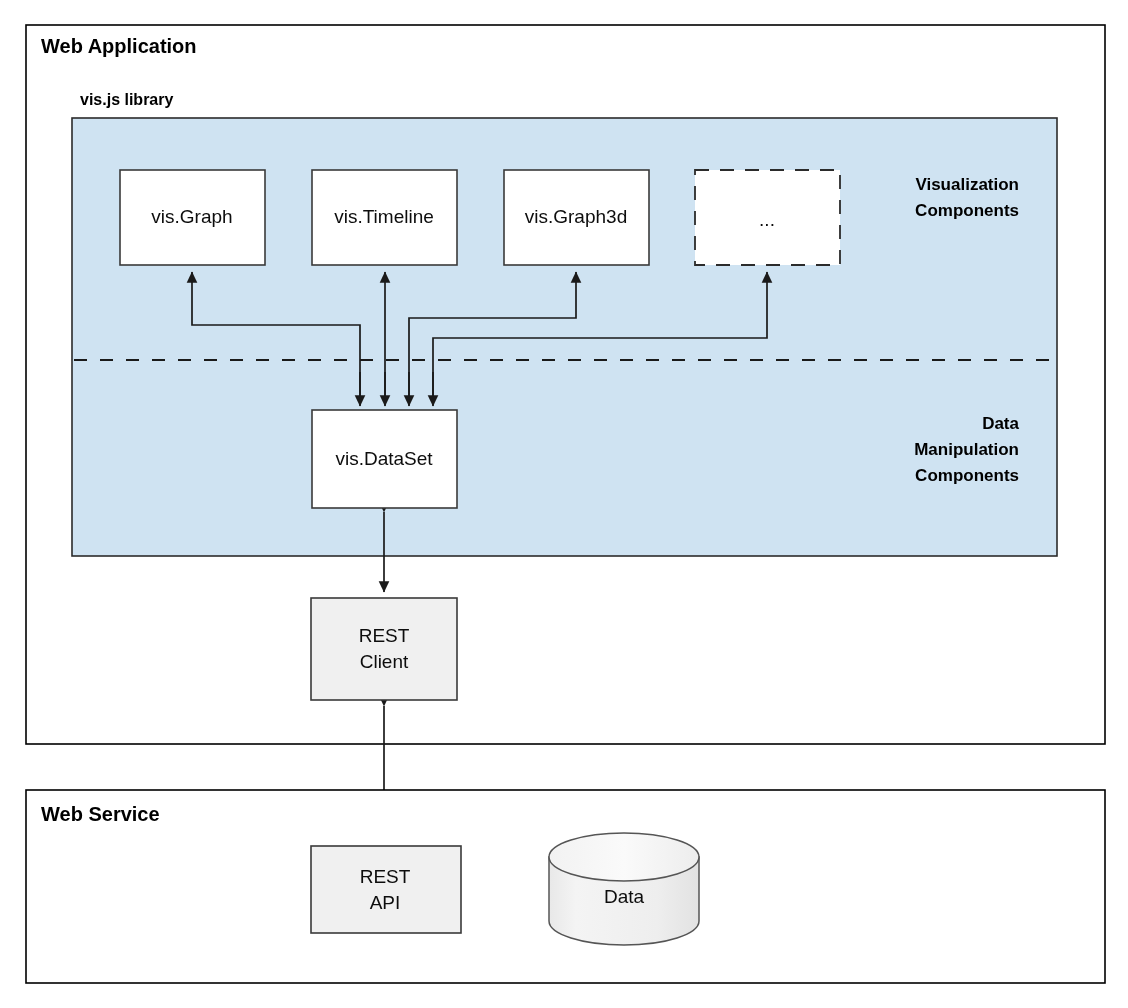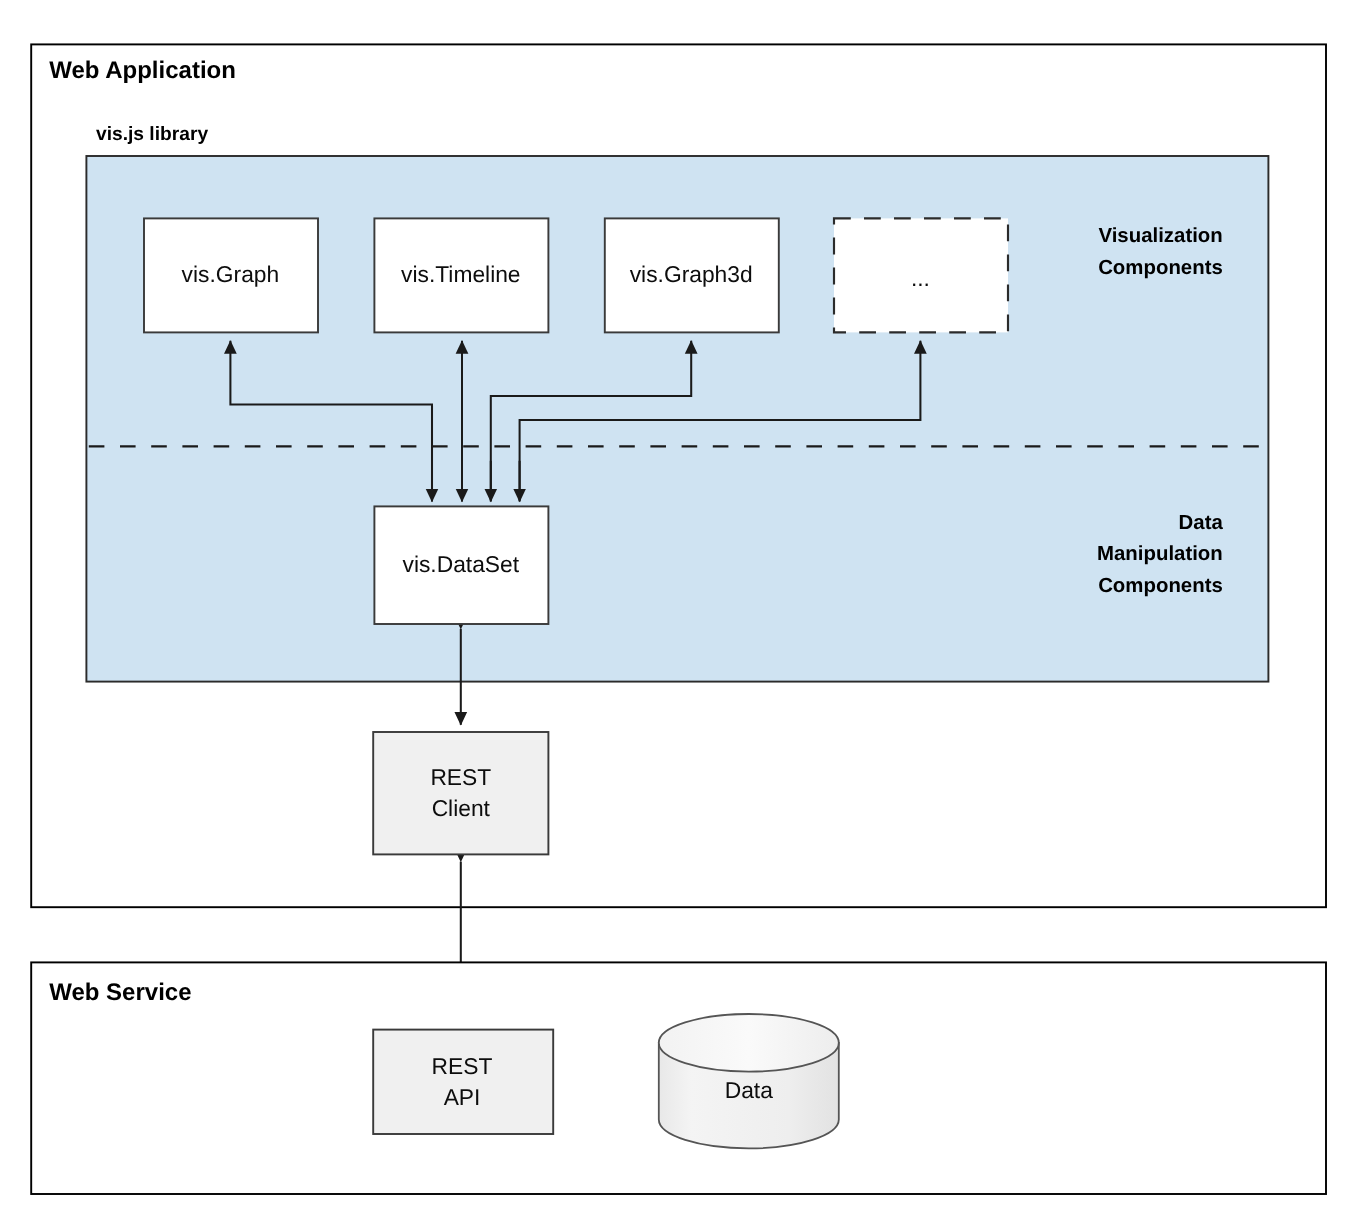--- a/index.html
+++ b/index.html
@@ -11,21 +11,20 @@
   body {
     width: 1128px;
     height: 1008px;
     font-family: "Liberation Sans", sans-serif;
     overflow: hidden;
   }
   #diagram-root {
     position: relative;
     width: 1128px;
     height: 706px;
-    margin-top: 12px;
   }
   svg#diagram {
     display: block;
     width: 1128px;
     height: 1008px;
   }
   .panel-rect {
     fill: #ffffff;
     stroke: #000000;
     stroke-width: 1.6;

